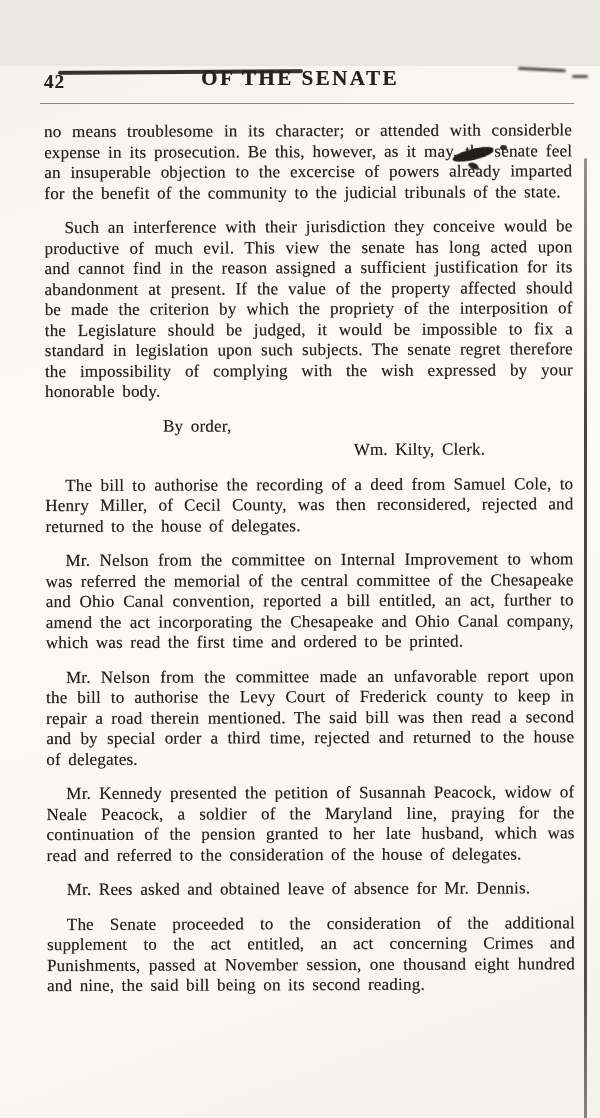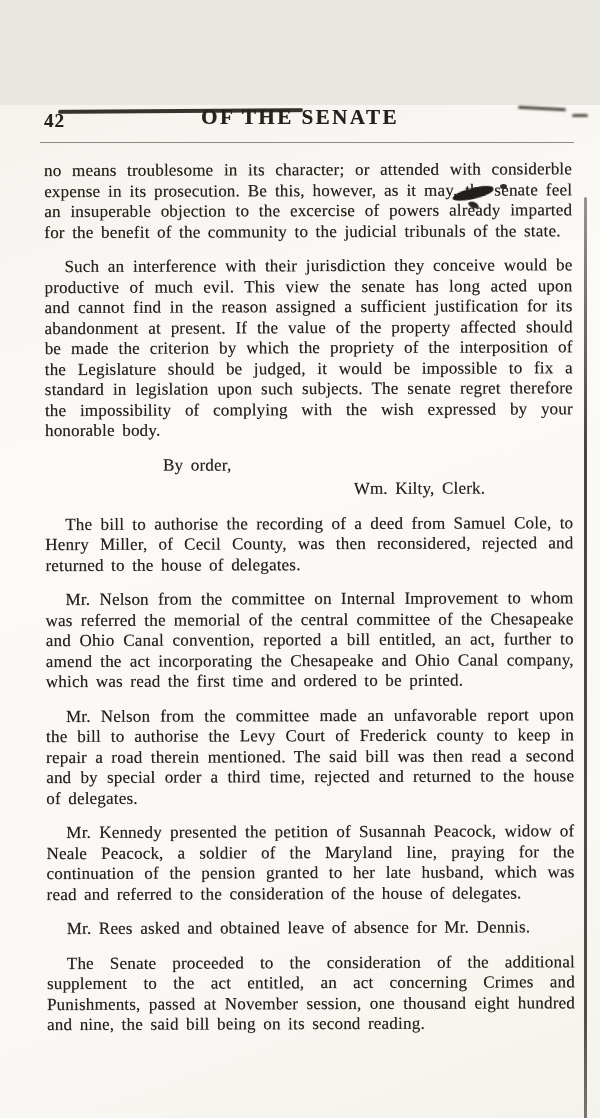--- a/index.html
+++ b/index.html
@@ -47,21 +47,21 @@
   }
   .edge-shadow {
     right: 13px; top: 92px; bottom: 0; width: 3px;
     background: linear-gradient(180deg,
       rgba(52,48,42,0.5), rgba(40,36,31,0.85) 25%,
       rgba(40,36,31,0.8) 80%, rgba(64,60,54,0.45));
     border-radius: 2px;
   }
 
   
-  .page-header { position: relative; margin: 105px 44px 0 44px; height: 30px; }
+  .page-header { position: relative; margin: 66px 44px 0 44px; height: 30px; }
   .page-number {
     position: absolute; left: 0; top: 5px;
     font-size: 19px; font-weight: bold; letter-spacing: 1px;
     text-shadow: 0.3px 0.3px 0.4px rgba(25,22,18,0.55);
   }
   .running-title {
     display: block; text-align: center;
     font-size: 21px; font-weight: bold; letter-spacing: 2.5px;
     text-shadow: 0.3px 0.3px 0.4px rgba(25,22,18,0.55);
   }

